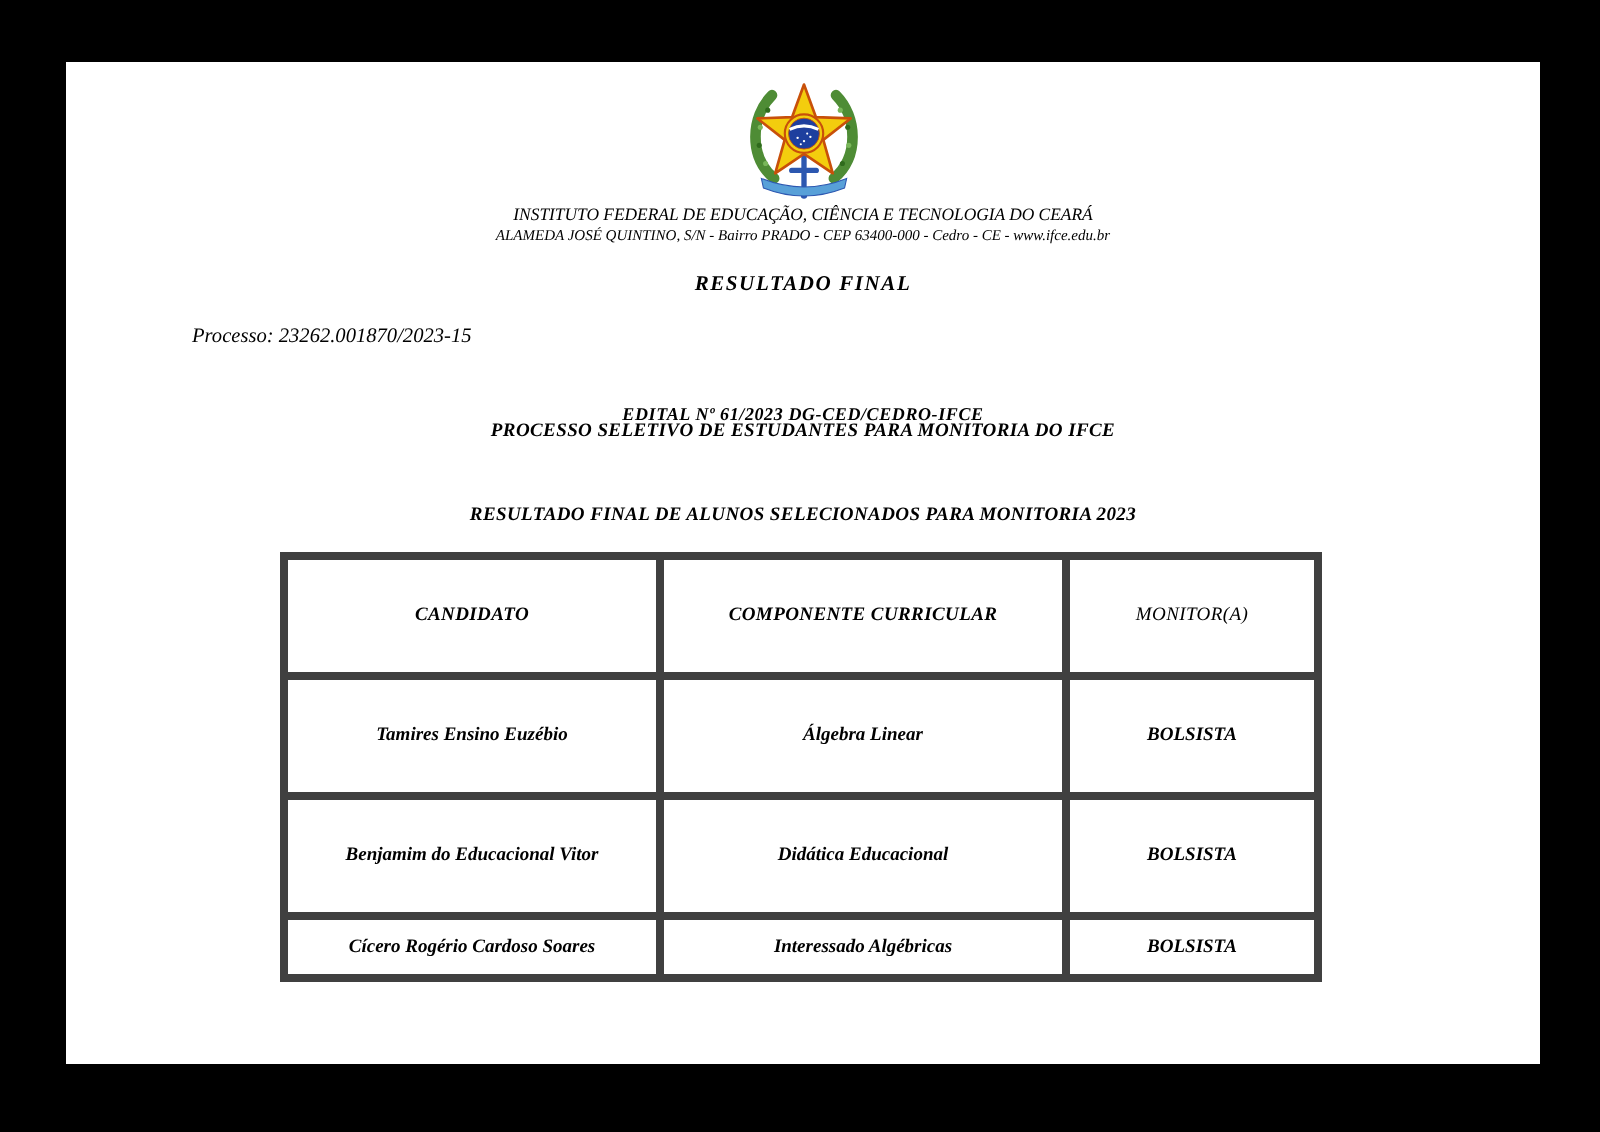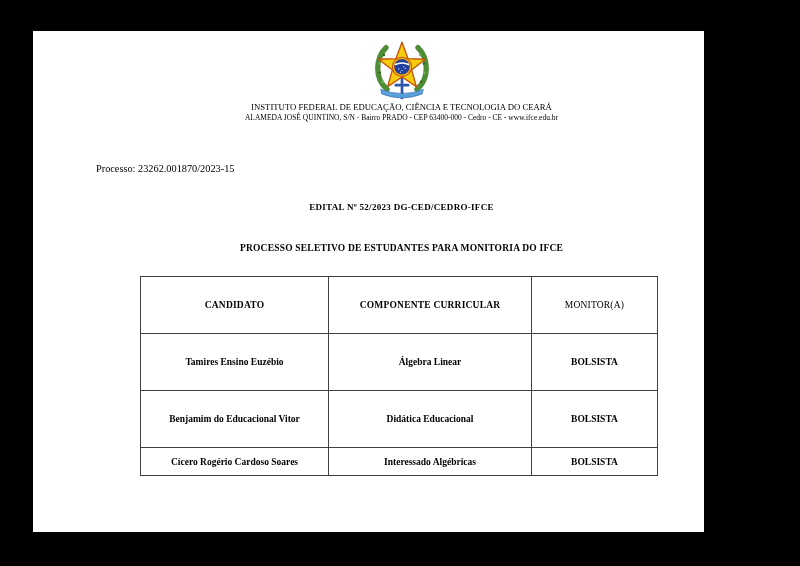--- a/index.html
+++ b/index.html
@@ -1,23 +1,24 @@
 <!DOCTYPE html>
 <html><head>
 <meta charset="utf-8">
 <style>
   html, body { margin: 0; padding: 0; background: #000; }
   .canvas {
     position: relative;
-    width: 704px;
+    width: 800px;
     height: 566px;
     background: #000;
     overflow: hidden;
     font-family: "Liberation Serif", serif;
     color: #000;
+    font-style: italic;
   }
   .page {
     position: absolute;
     left: 33px;
     top: 31px;
     width: 737px;
     height: 501px;
     background: #fff;
     overflow: hidden;
   }
@@ -61,41 +62,41 @@
   }
   .process-line { top: 132px; }
   .interested-line { top: 151px; }
   .edital {
     top: 171px;
     font-size: 9px;
     font-weight: bold;
     letter-spacing: 0.3px;
   }
   .sub1 {
-    top: 212px;
+    top: 180px;
     font-size: 9.5px;
     font-weight: bold;
     letter-spacing: 0.2px;
   }
   .sub2 {
     top: 222px;
     font-size: 9.5px;
     font-weight: bold;
     letter-spacing: 0.2px;
   }
   table.results {
     position: absolute;
     left: 107px;
     top: 245px;
     width: 517px;
     border-collapse: collapse;
     table-layout: fixed;
   }
   table.results th, table.results td {
-    border: 1px solid #404040;
+    border: 4px solid #404040;
     height: 56px;
     text-align: center;
     vertical-align: middle;
     font-size: 9.5px;
     padding: 0 6px;
     overflow: hidden;
   }
   table.results th { font-weight: bold; letter-spacing: 0.2px; }
   table.results th.th-regular { font-weight: normal; margin-top: 44px; }
   tr.row-bold td { font-weight: bold; }
@@ -137,25 +138,27 @@
         <circle cx="57" cy="62" r="1" fill="#fff"></circle>
         <circle cx="63" cy="52" r="1" fill="#fff"></circle>
 
         <path d="M20,94 Q60,110 100,94 L98,103 Q60,118 22,103 Z" fill="#58a0d8" stroke="#2c57b0" stroke-width="1"></path>
       </svg>
     </div>
 
     <div class="center-line institution">INSTITUTO FEDERAL DE EDUCAÇÃO, CIÊNCIA E TECNOLOGIA DO CEARÁ</div>
     <div class="center-line address">ALAMEDA JOSÉ QUINTINO, S/N - Bairro PRADO - CEP 63400-000 - Cedro - CE - www.ifce.edu.br</div>
 
+    <div class="center-line doc-title">RESULTADO FINAL</div>
 
     <div class="left-line process-line">Processo: 23262.001870/2023-15</div>
 
-    <div class="center-line edital">EDITAL Nº 52/2023 DG-CED/CEDRO-IFCE</div>
+    <div class="center-line edital">EDITAL Nº 61/2023 DG-CED/CEDRO-IFCE</div>
     <div class="center-line sub1">PROCESSO SELETIVO DE ESTUDANTES PARA MONITORIA DO IFCE</div>
+    <div class="center-line sub2">RESULTADO FINAL DE ALUNOS SELECIONADOS PARA MONITORIA 2023</div>
 
     <table class="results">
       <colgroup>
         <col style="width:188px">
         <col style="width:203px">
         <col style="width:126px">
       </colgroup>
       <tbody>
           <tr>
         <th>CANDIDATO</th>

